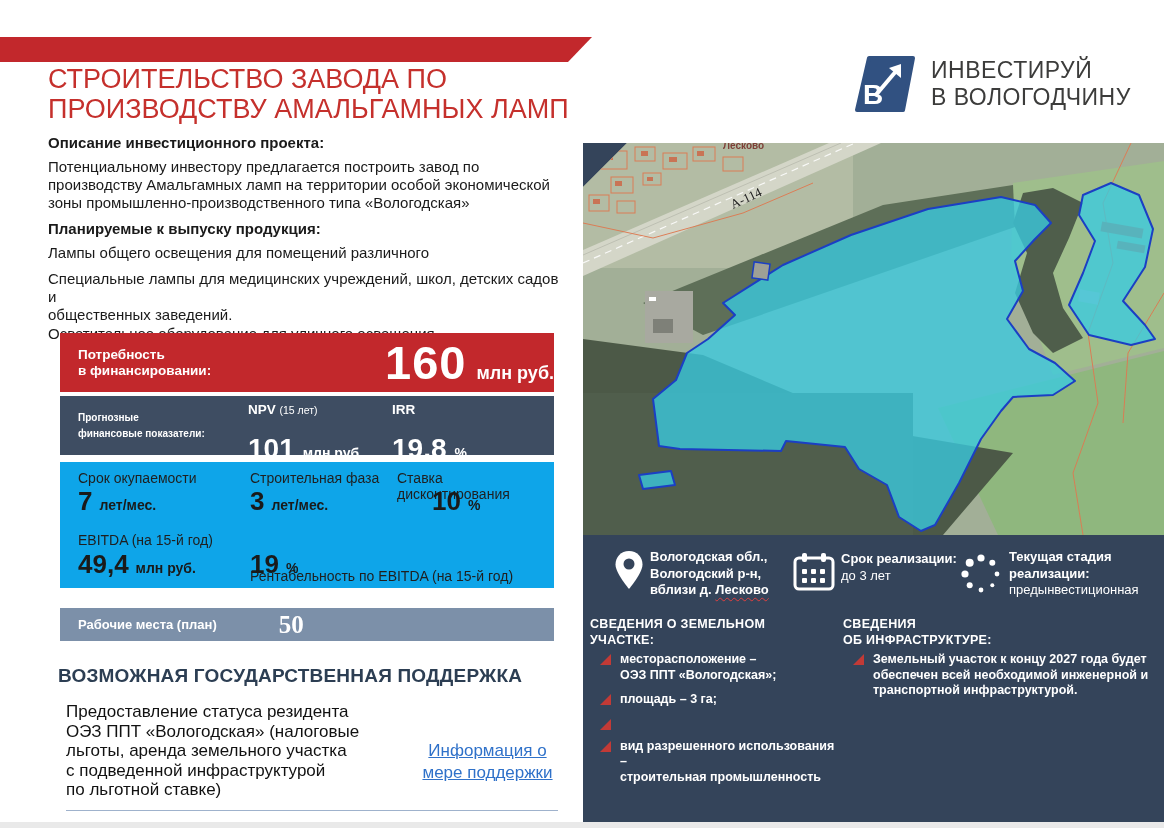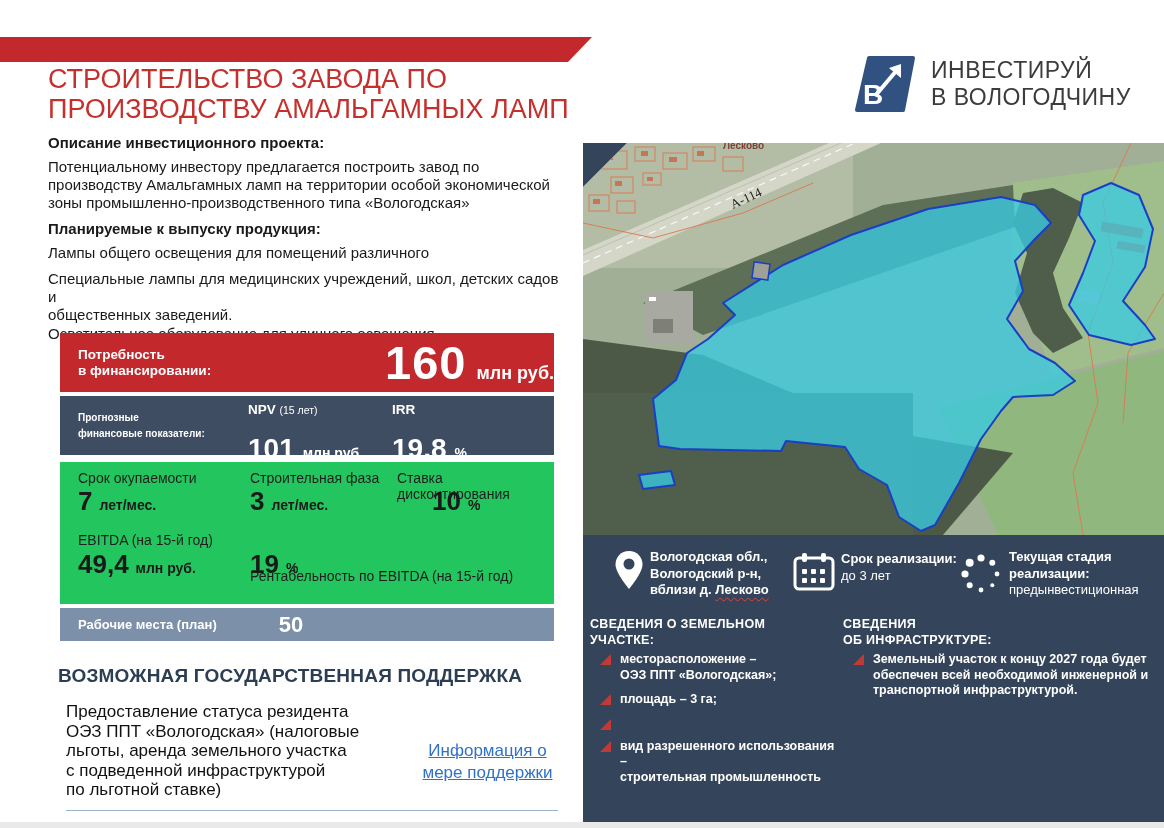--- a/index.html
+++ b/index.html
@@ -30,27 +30,27 @@
   #box-need .unit{font-size:18px;font-weight:700;}
   #box-forecast{top:396px;height:59px;background:#3E4D62;color:#fff;}
   #box-forecast .lbl{position:absolute;left:18px;top:14px;width:170px;font-size:10px;font-weight:700;line-height:16px;}
   .fc-col{position:absolute;top:6px;}
   .fc-npv{left:188px;} .fc-irr{left:332px;}
   .fc-top{font-size:13.5px;font-weight:700;}
   .fc-note{font-size:10.5px;font-weight:400;}
   .fc-val{display:flex;align-items:baseline;gap:8px;margin-top:16px;}
   .fc-num{font-size:28px;font-weight:700;}
   .fc-unit{font-size:14px;font-weight:700;}
-  #box-metrics{top:462px;height:142px;background:#22c55e;}
+  #box-metrics{top:462px;height:126px;background:#0ea5e9;}
   .m-lbl{position:absolute;font-size:14px;color:#1f1f1f;}
   .m-val{position:absolute;display:flex;align-items:baseline;gap:7px;}
   .m-num{font-size:26px;font-weight:700;} .m-unit{font-size:14px;font-weight:700;}
   #box-jobs{top:608px;height:33px;background:#7C90A9;color:#fff;display:flex;align-items:center;}
   #box-jobs .lbl{margin-left:18px;font-size:13px;font-weight:700;}
-  #box-jobs .val{margin-left:62px;font-size:22px;font-weight:700;}
+  #box-jobs .val{margin-left:62px;font-size:25px;font-weight:700;font-family:Liberation Serif, serif;}
   
   #support-heading{left:58px;top:665px;font-size:19px;font-weight:700;color:#2C3E53;letter-spacing:.2px;}
   #support-body{left:66px;top:702px;width:360px;font-size:17px;line-height:19.5px;color:#111;}
   #support-link{left:415px;top:740px;width:145px;text-align:center;font-size:17px;line-height:22px;
     color:#2F71C9;text-decoration:underline;cursor:pointer;}
   #support-rule{left:66px;top:810px;width:492px;height:1px;background:#9FB2CC;}
   
   #right-panel{left:583px;top:143px;width:581px;height:679px;background:#34445A;}
   #map{left:583px;top:143px;width:581px;height:392px;
     clip-path:polygon(44px 0,100% 0,100% 100%,0 100%,0 44px);}

